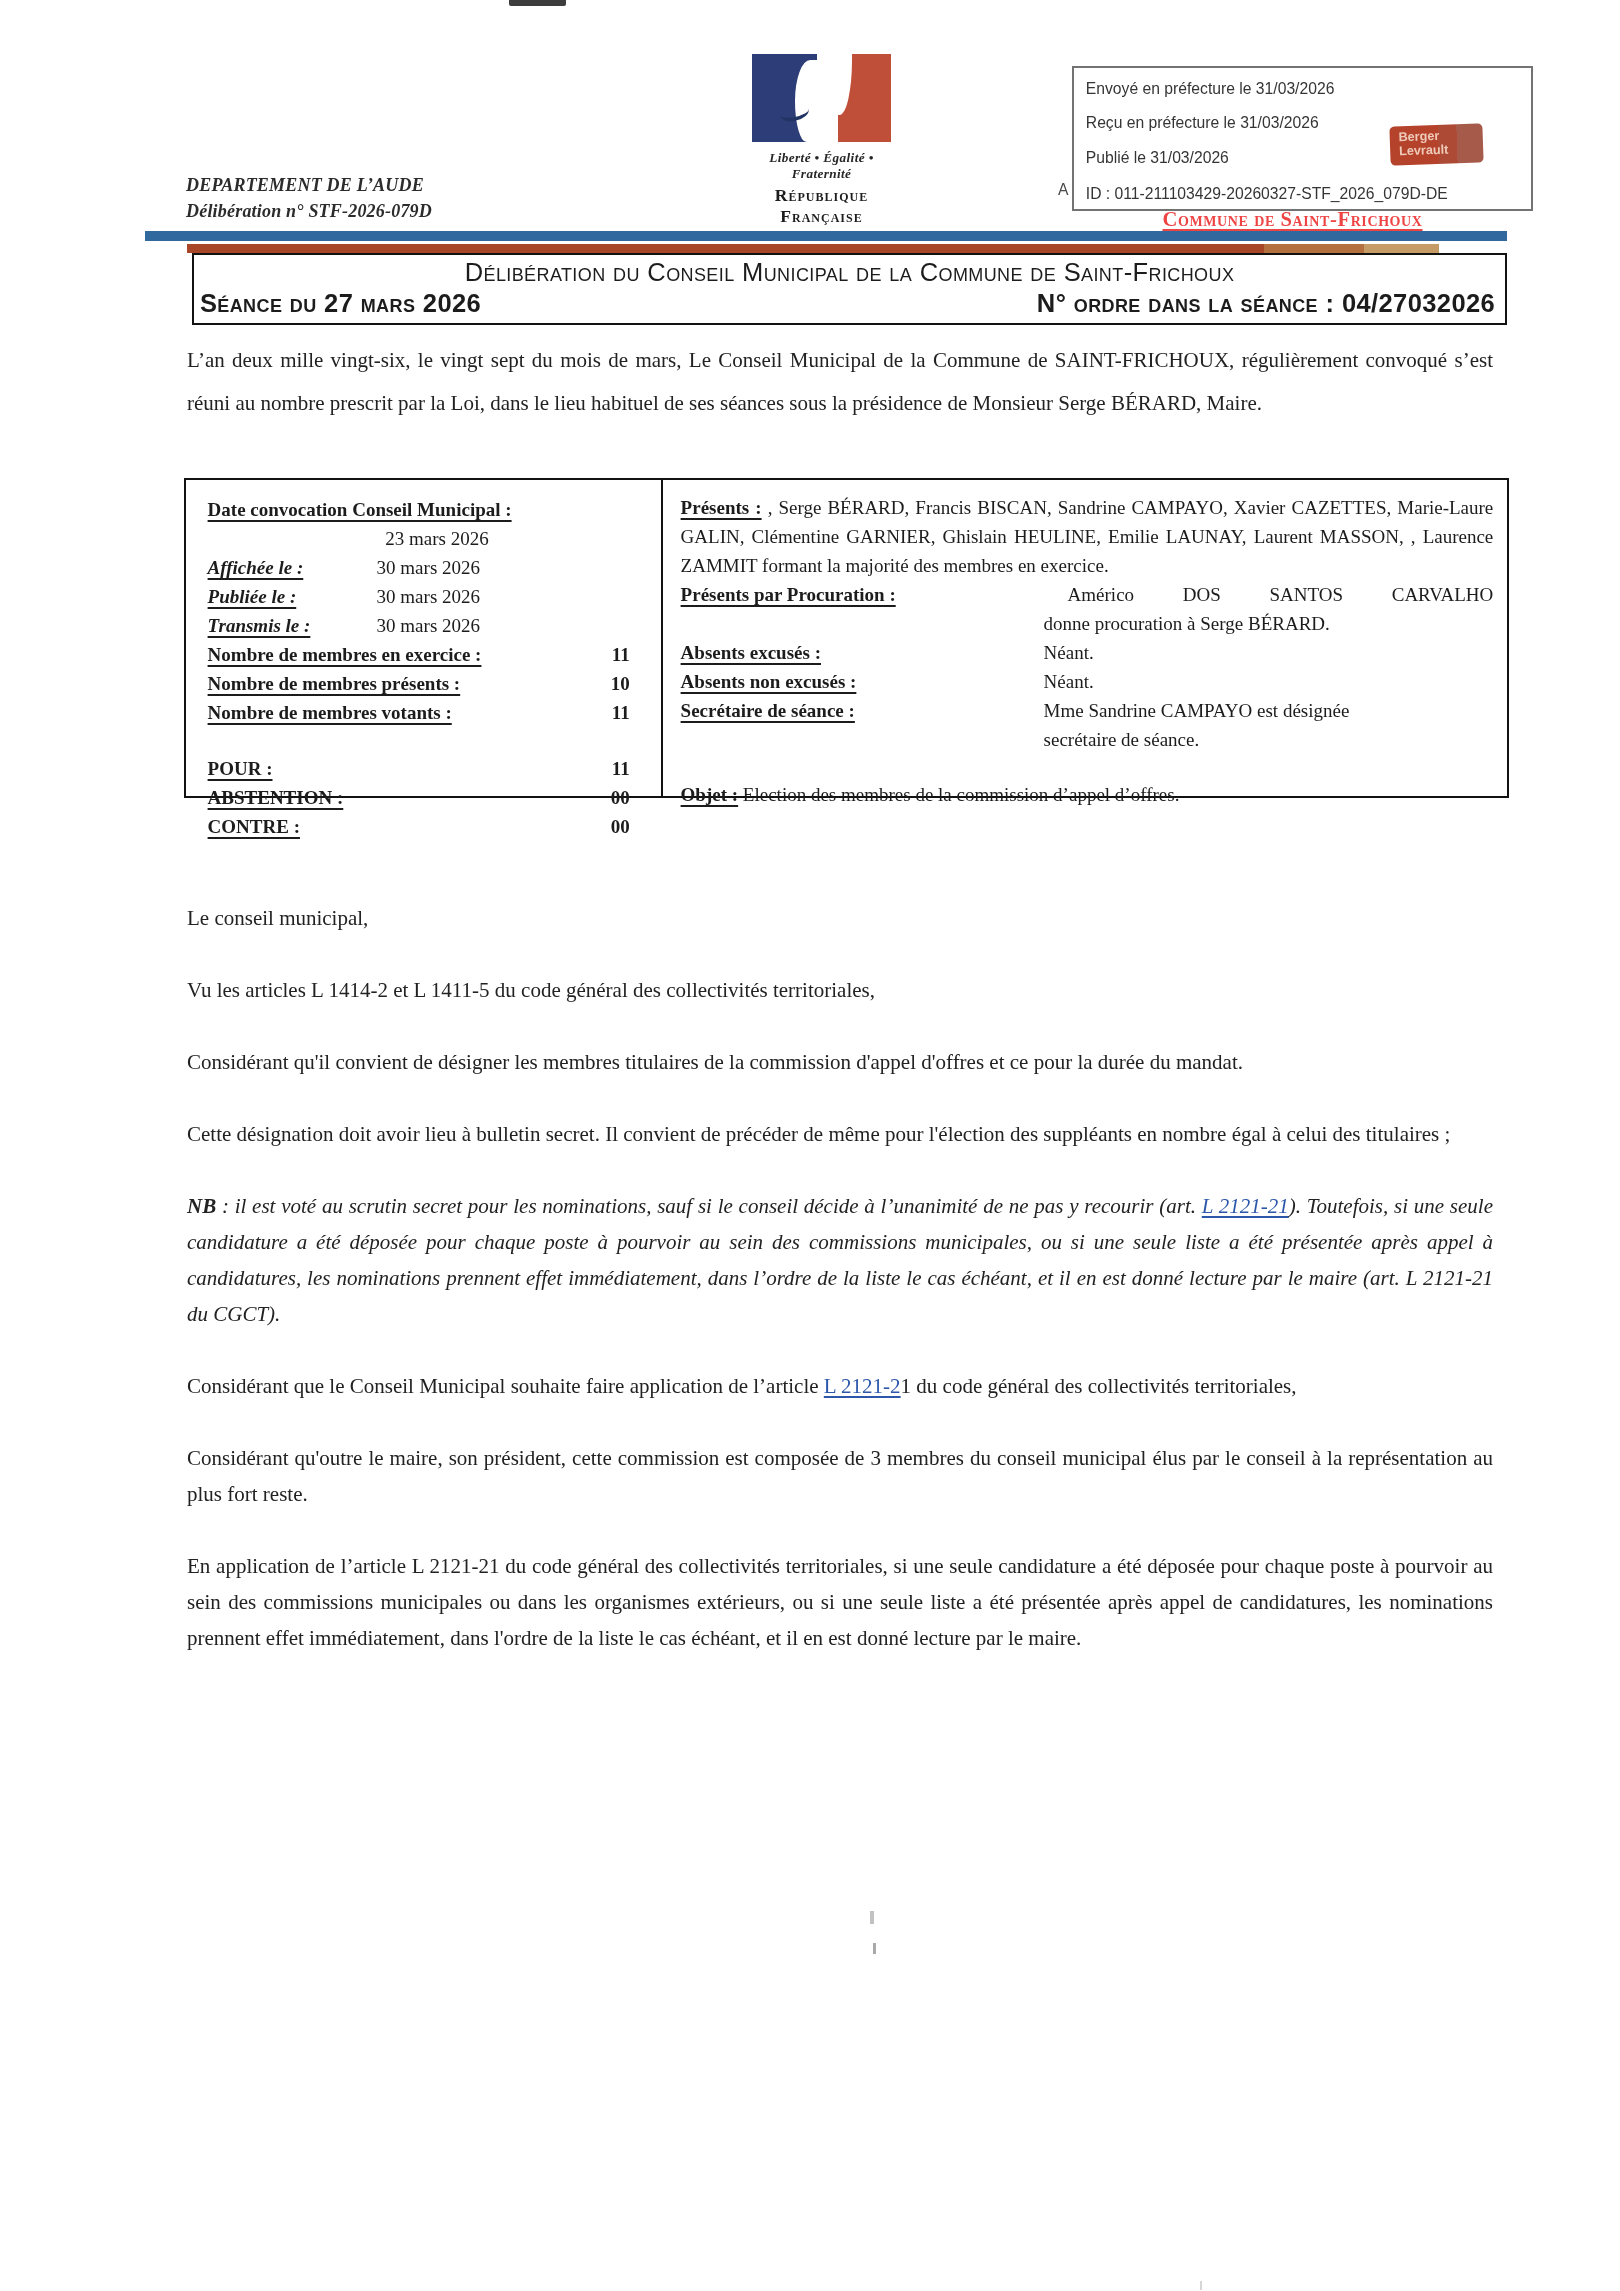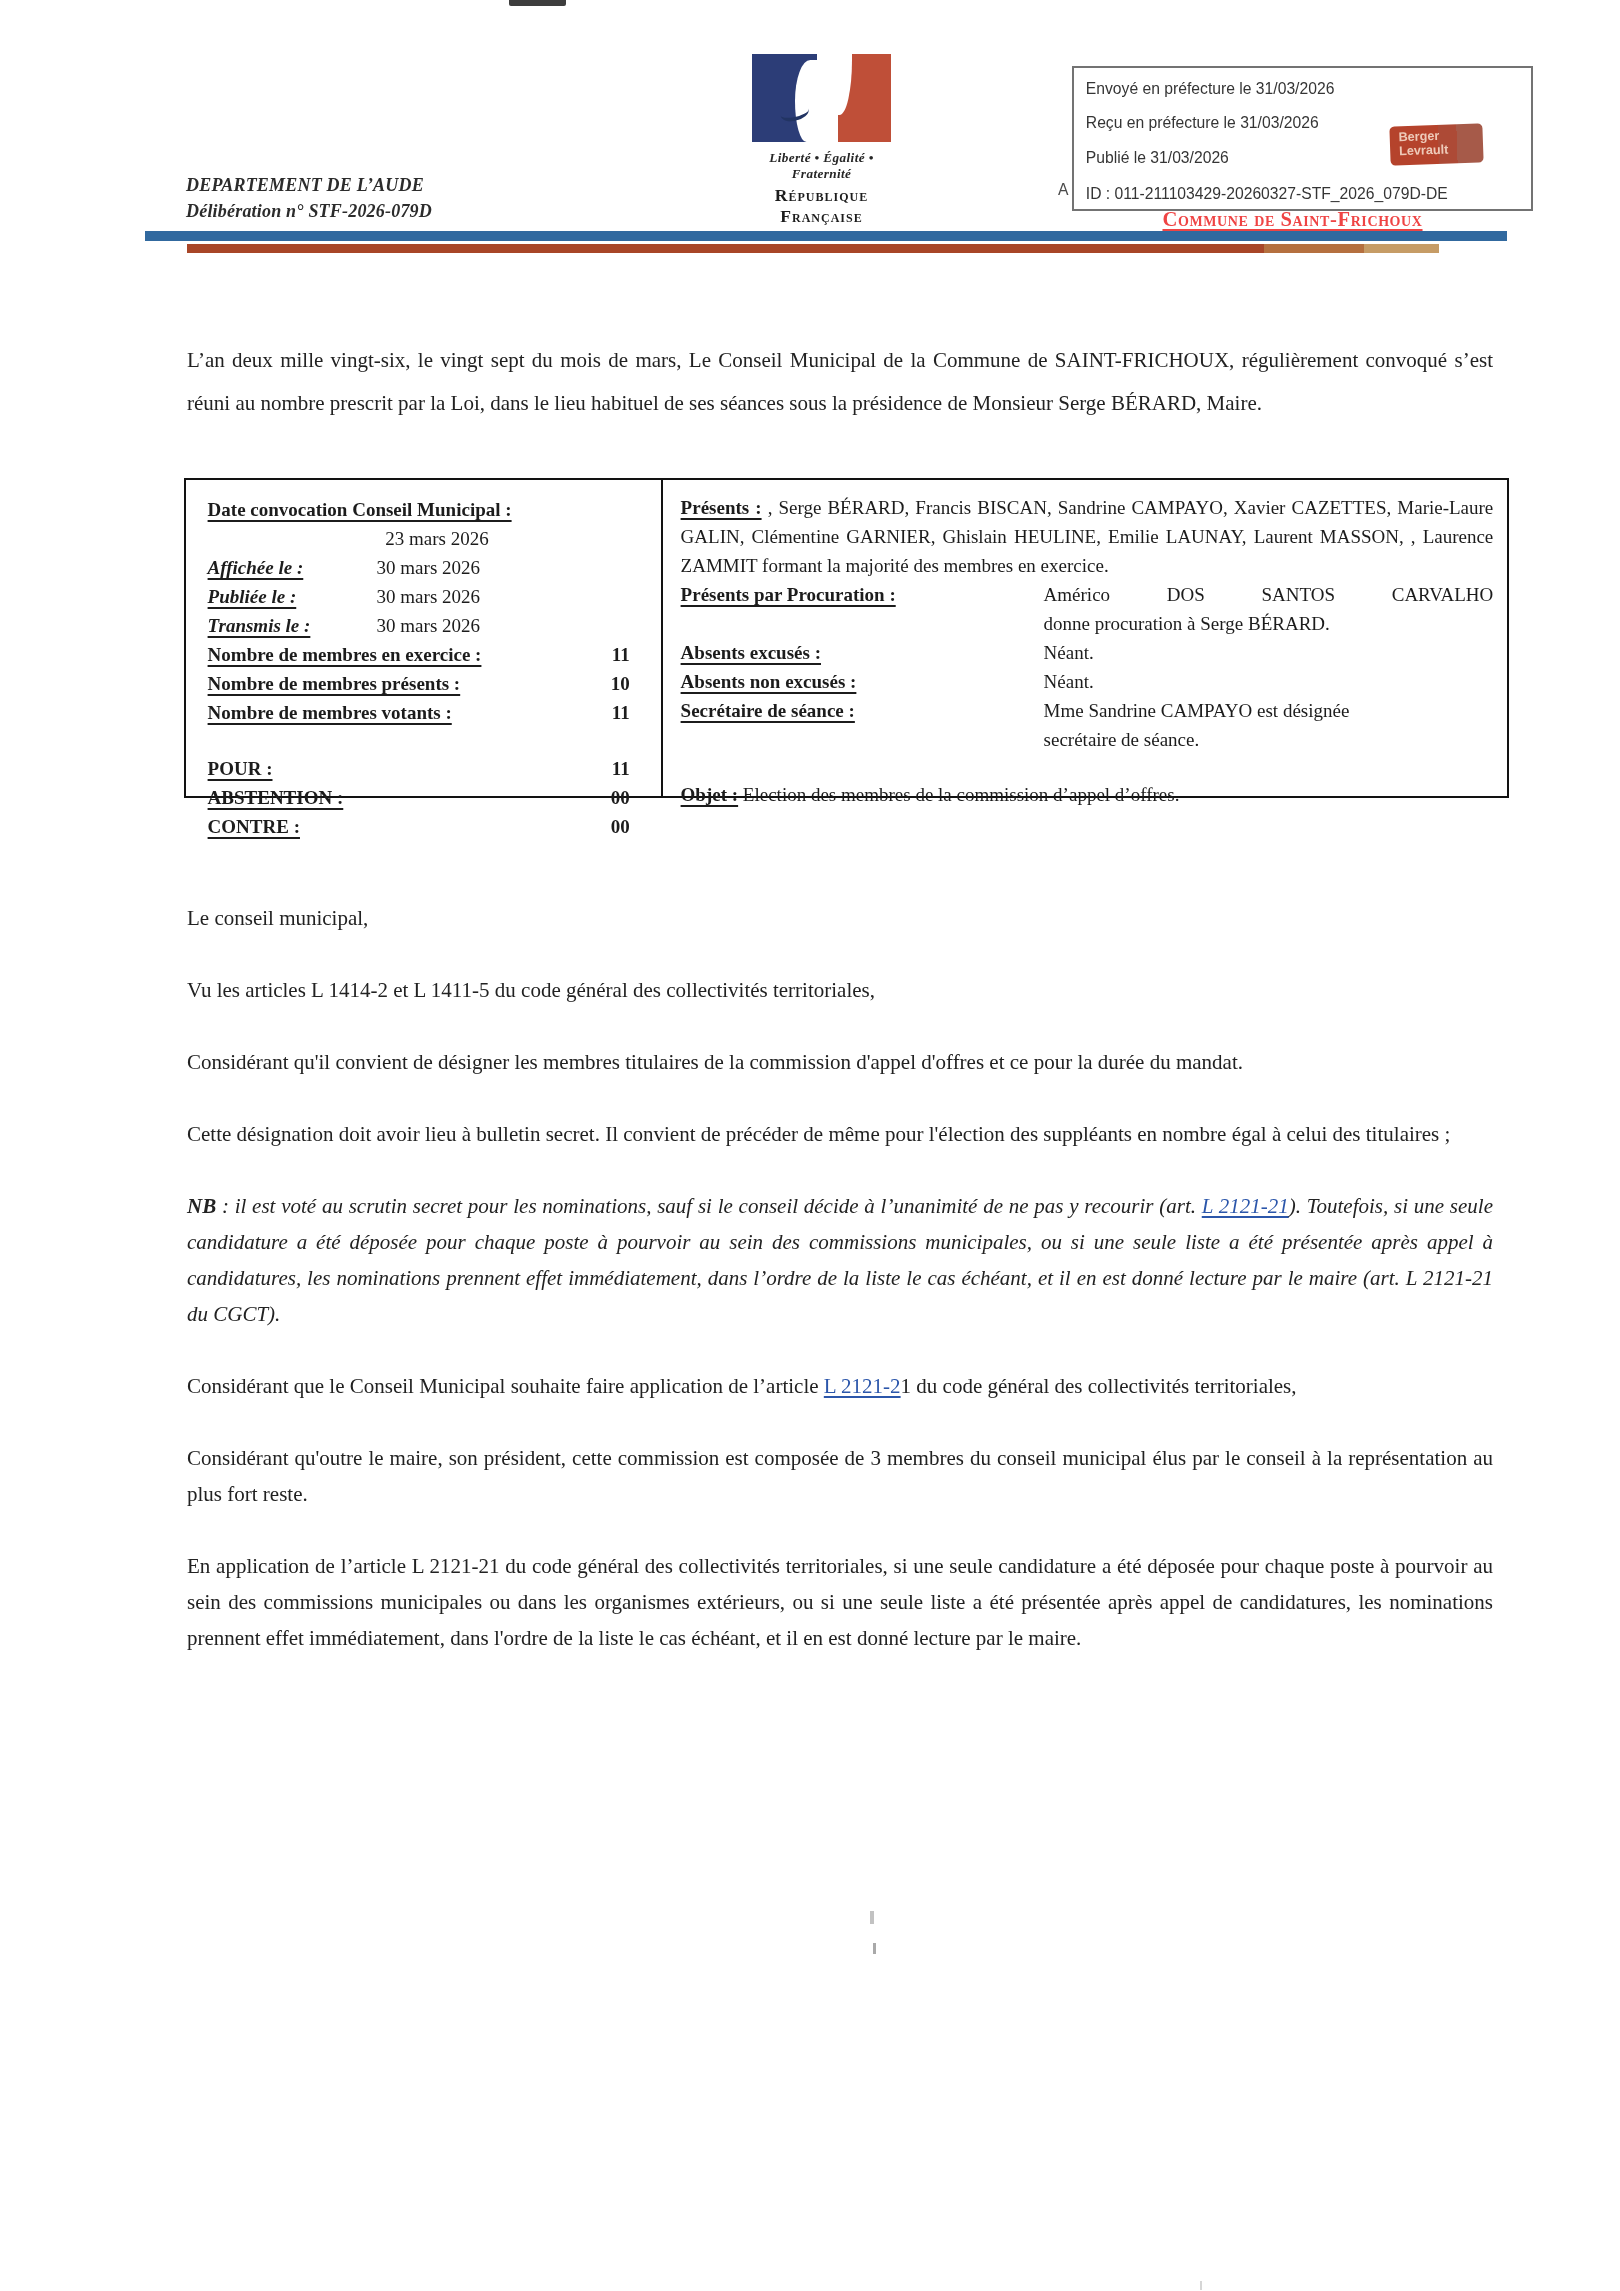--- a/index.html
+++ b/index.html
@@ -118,20 +118,27 @@
   <div class="stamp">
     <div>Berger</div>
     <div>Levrault</div>
   </div>
   <div class="stray-a">A</div>
   <div class="commune">Commune de Saint-Frichoux</div>
 
   <div class="bar-blue"></div>
   <div class="bar-red"></div>
 
+  <div class="banner">
+    <div class="banner-title">Délibération du Conseil Municipal de la Commune de Saint-Frichoux</div>
+    <div class="banner-row2">
+      <span>Séance du 27 mars 2026</span>
+      <span>N° ordre dans la séance : 04/27032026</span>
+    </div>
+  </div>
 
   <div class="intro">L’an deux mille vingt-six, le vingt sept du mois de mars, Le Conseil Municipal de la Commune de SAINT-FRICHOUX, régulièrement convoqué s’est réuni au nombre prescrit par la Loi, dans le lieu habituel de ses séances sous la présidence de Monsieur Serge BÉRARD, Maire.</div>
 
   <div class="info-table">
     <div class="cell-left">
       <div class="lbl" style="line-height:29px;">Date convocation Conseil Municipal :</div>
       <div class="conv-val">23 mars 2026</div>
 
       <div class="trow">
         <span class="dlab"><span class="lbl it">Affichée le :</span></span>
@@ -176,21 +183,21 @@
     </div>
 
     <div class="cell-right">
       <div class="presents-par">
         <span class="lbl">Présents :</span><span> , Serge BÉRARD, Francis BISCAN, Sandrine CAMPAYO, Xavier CAZETTES, Marie-Laure GALIN, Clémentine GARNIER, Ghislain HEULINE, Emilie LAUNAY, Laurent MASSON, , Laurence ZAMMIT formant la majorité des membres en exercice.</span>
       </div>
 
       <div class="kv">
         <span class="klab"><span class="lbl">Présents par Procuration :</span></span>
         <span class="kval">
-          <span class="j-line" style="display:block;">Américo DOS SANTOS CARVALHO</span>
+          <span class="j-line" style="display:block;margin-left:24px;">Américo DOS SANTOS CARVALHO</span>
           <span style="display:block;">donne procuration à Serge BÉRARD.</span>
         </span>
       </div>
 
       <div class="kv">
         <span class="klab"><span class="lbl">Absents excusés :</span></span>
         <span class="kval">Néant.</span>
       </div>
       <div class="kv">
         <span class="klab"><span class="lbl">Absents non excusés :</span></span>

